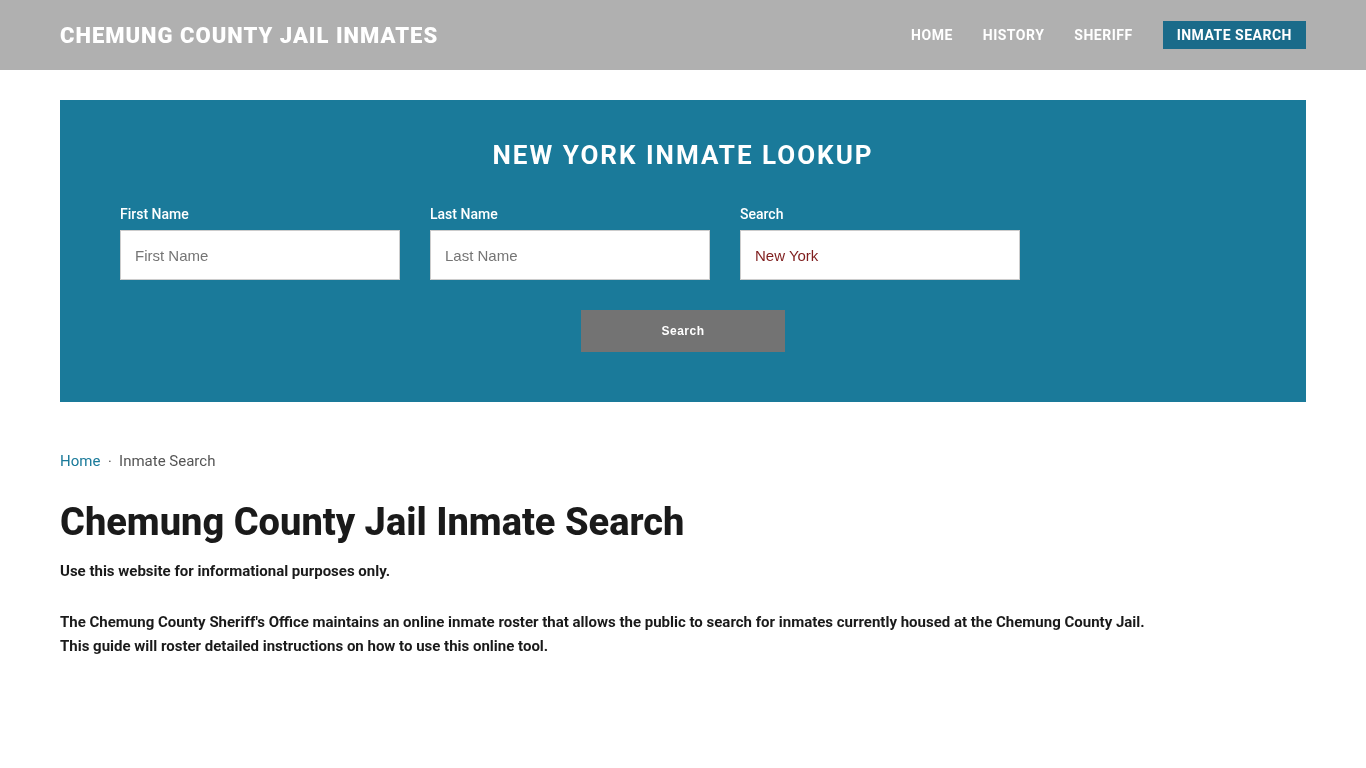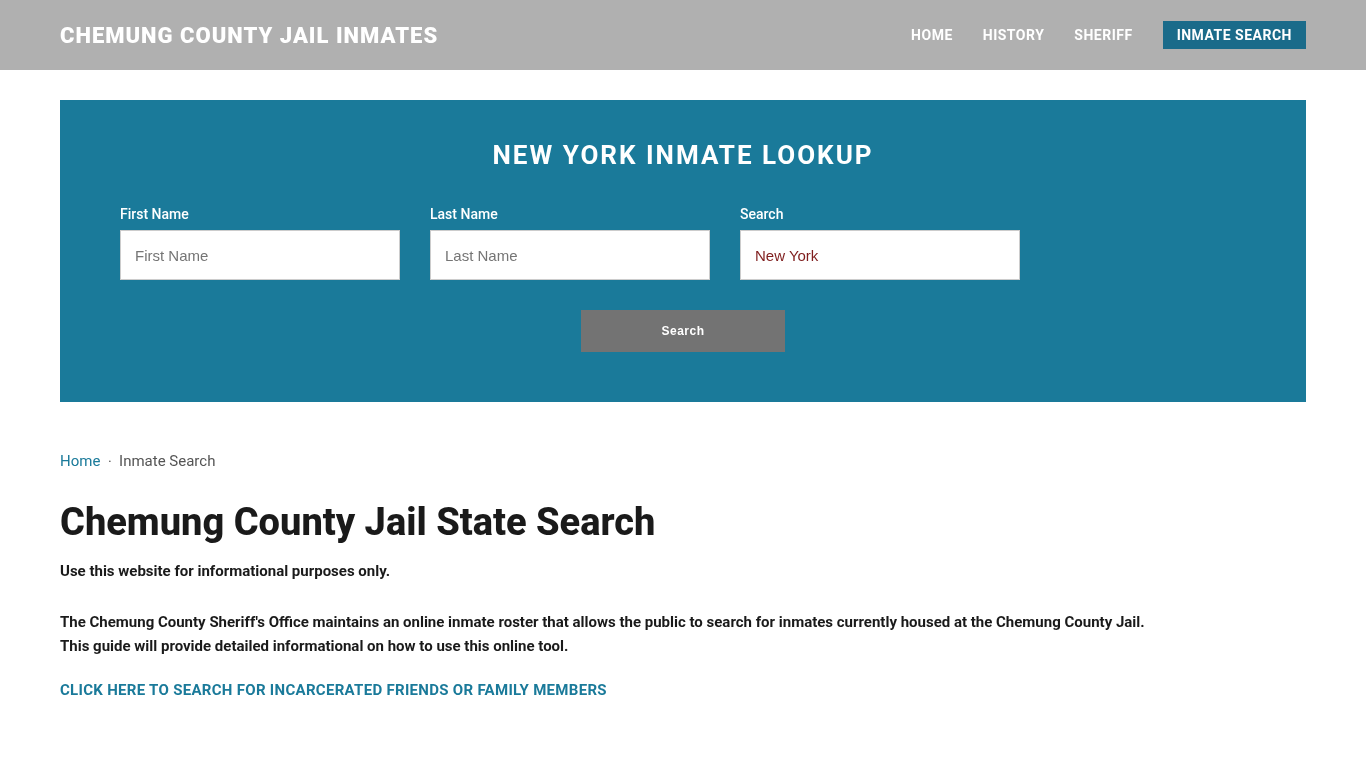--- a/index.html
+++ b/index.html
@@ -197,17 +197,16 @@
   </div>
 </div>
 
 <div class="breadcrumb">
   <a class="breadcrumb-home" href="#">Home</a>
   <span class="breadcrumb-separator">•</span>
   <span class="breadcrumb-current">Inmate Search</span>
 </div>
 
 <div class="main-content">
-  <h1 class="page-heading">Chemung County Jail State Search</h1>
+  <h1 class="page-heading">Chemung County Jail Inmate Search</h1>
   <p class="info-text-bold">Use this website for informational purposes only.</p>
-  <p class="info-text-paragraph">The Chemung County Sheriff's Office maintains an online inmate roster that allows the public to search for inmates currently housed at the Chemung County Jail. This guide will provide detailed informational on how to use this online tool.</p>
-  <a class="click-here-link" href="#">CLICK HERE to Search for Incarcerated Friends or Family Members</a>
+  <p class="info-text-paragraph">The Chemung County Sheriff's Office maintains an online inmate roster that allows the public to search for inmates currently housed at the Chemung County Jail. This guide will roster detailed instructions on how to use this online tool.</p>
 </div>
 
 </body></html>

